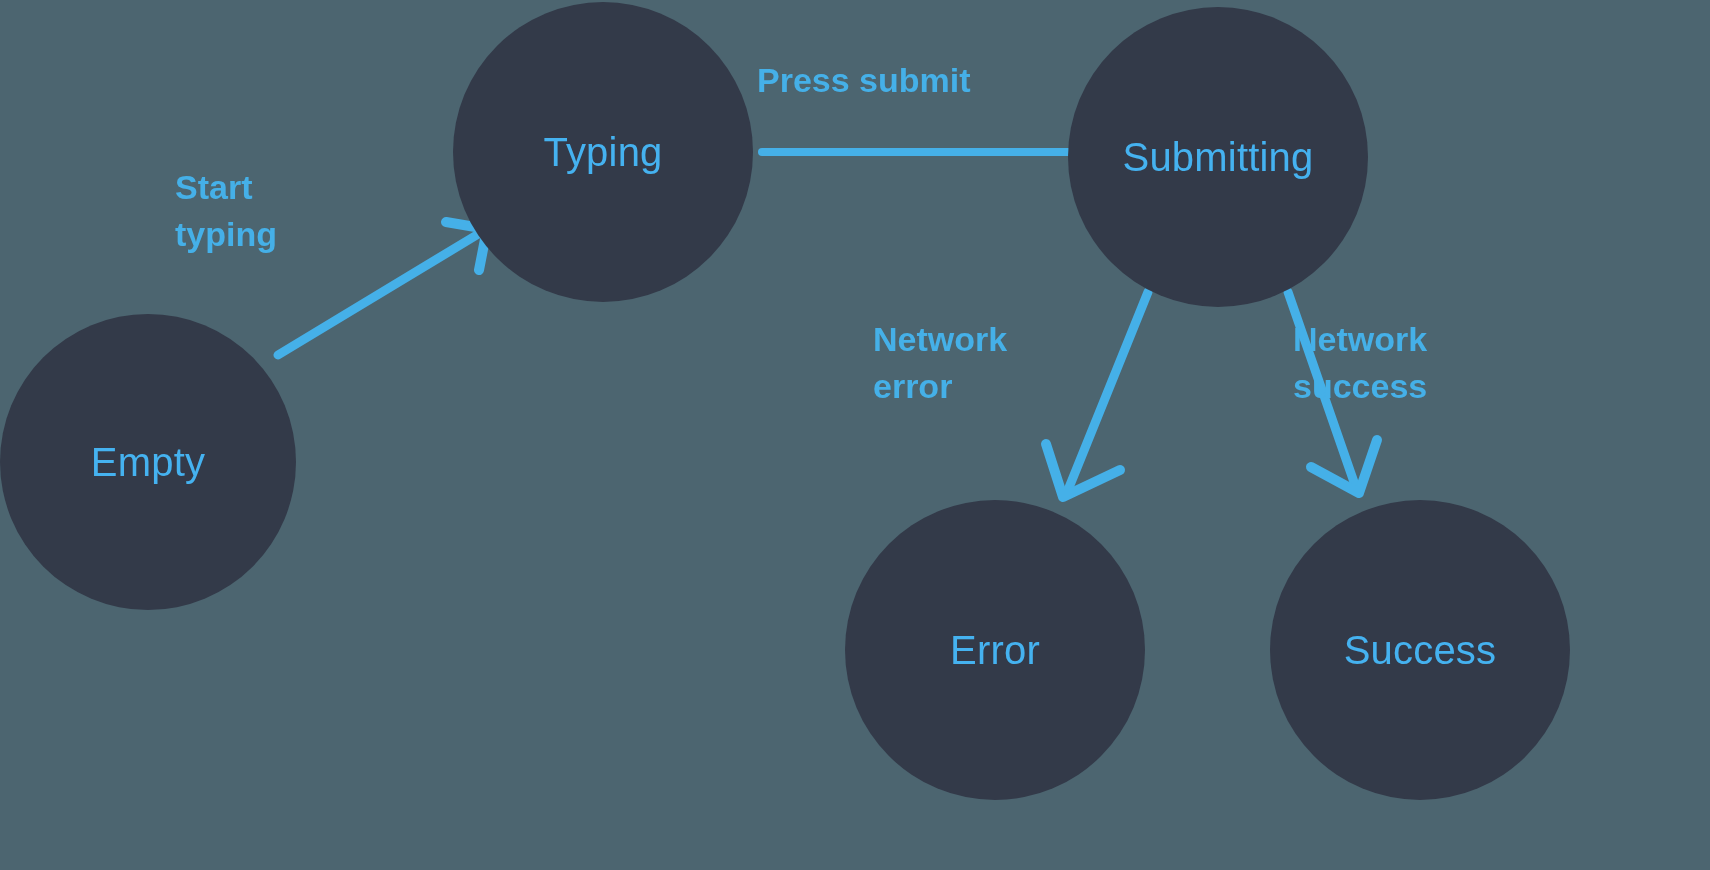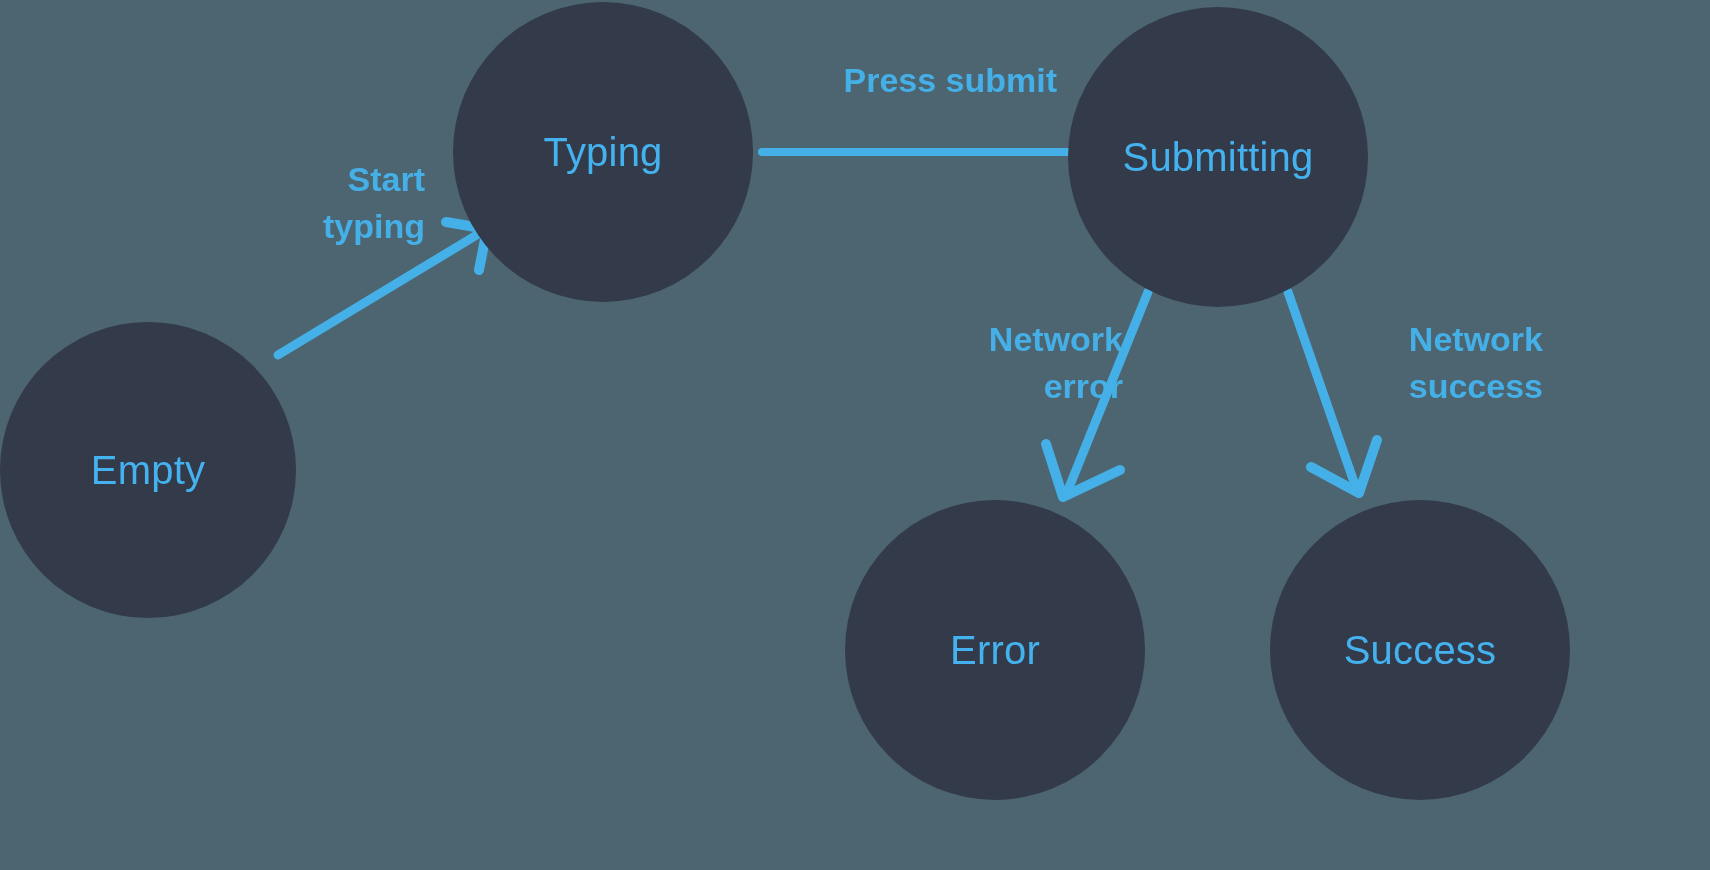--- a/index.html
+++ b/index.html
@@ -38,21 +38,21 @@
     white-space: nowrap;
     line-height: 1;
     user-select: none;
   }
   .edge-label {
     position: absolute;
     color: #45b0e8;
     font-size: 34px;
     font-weight: 700;
     line-height: 1.38;
-    text-align: right;
+    text-align: left;
     white-space: pre-line;
     user-select: none;
   }
 </style>
 </head>
 <body>
 
 <div id="stage">
 
   <svg id="edge-layer" viewBox="0 0 1710 870">
@@ -74,41 +74,41 @@
       </g>
 
       <g>
         <line x1="1288" y1="292" x2="1355" y2="485"></line>
         <polyline points="1311,467 1359,493 1377,440" stroke-width="10"></polyline>
       </g>
 
     </g>
   </svg>
 
-  <div class="node" style="left:0px; top:322px; width:296px; height:296px;">
+  <div class="node" style="left:0px; top:314px; width:296px; height:296px;">
     <span class="node-label">Empty</span>
   </div>
 
   <div class="node" style="left:453px; top:2px; width:300px; height:300px;">
     <span class="node-label">Typing</span>
   </div>
 
   <div class="node" style="left:1068px; top:7px; width:300px; height:300px;">
     <span class="node-label">Submitting</span>
   </div>
 
   <div class="node" style="left:845px; top:500px; width:300px; height:300px;">
     <span class="node-label">Error</span>
   </div>
 
   <div class="node" style="left:1270px; top:500px; width:300px; height:300px;">
     <span class="node-label">Success</span>
   </div>
 
-  <div class="edge-label" style="left:175px; top:156px; width:250px;">Start
+  <div class="edge-label" style="left:175px; top:164px; width:250px;">Start
 typing</div>
 
   <div class="edge-label" style="left:757px; top:57px; width:300px;">Press submit</div>
 
   <div class="edge-label" style="left:873px; top:316px; width:250px;">Network
 error</div>
 
   <div class="edge-label" style="left:1293px; top:316px; width:250px;">Network
 success</div>
 

